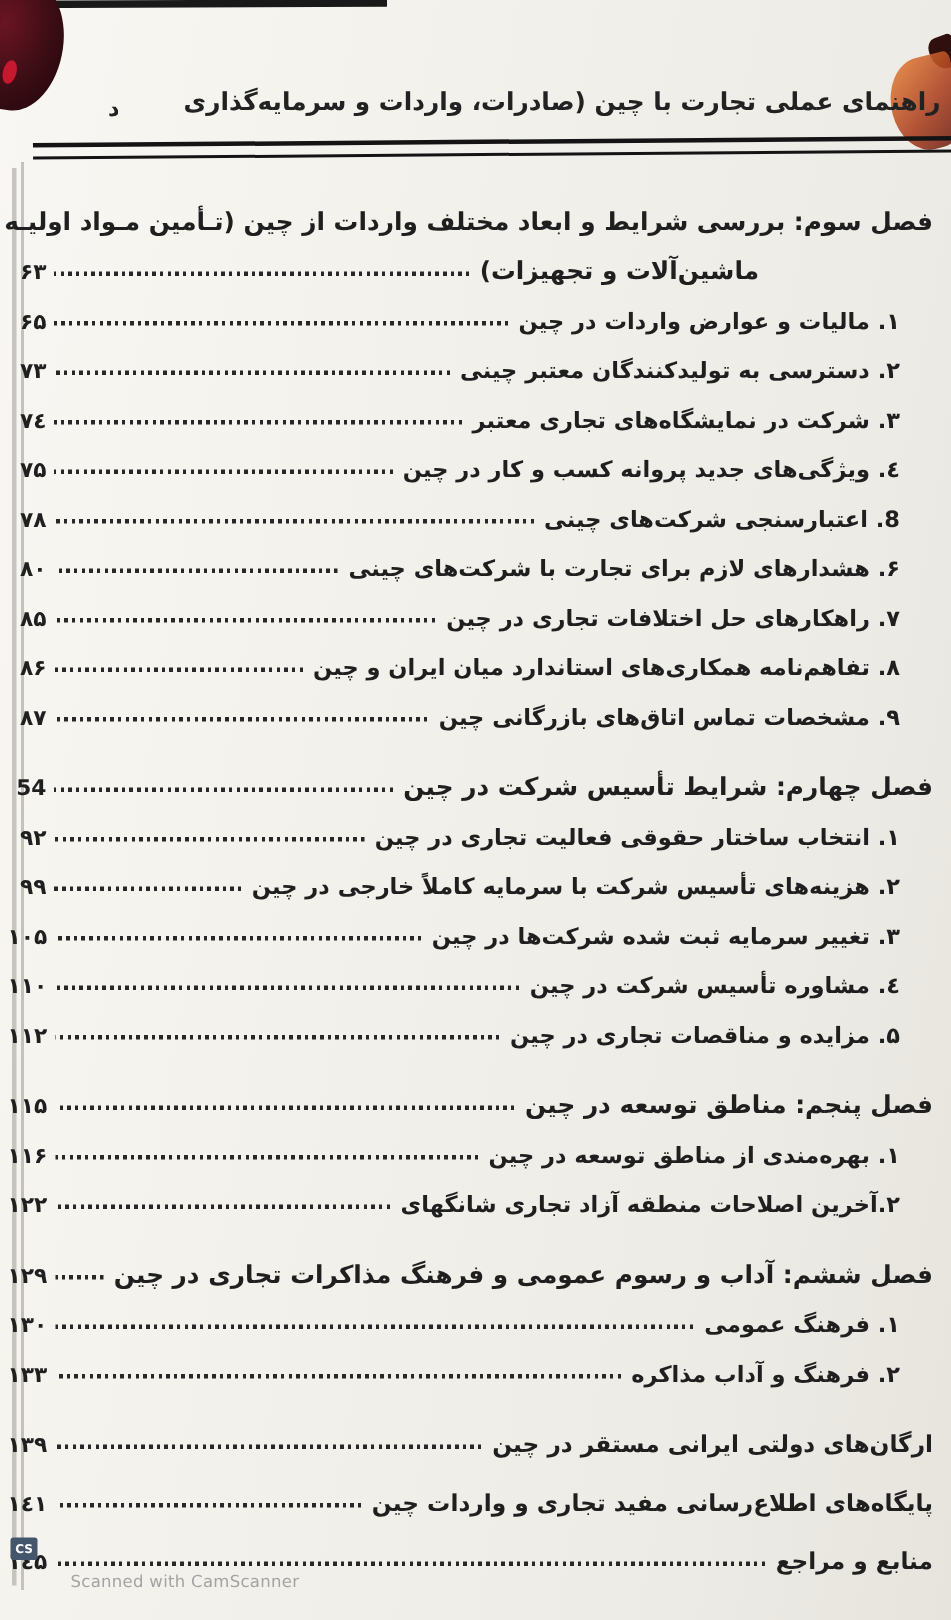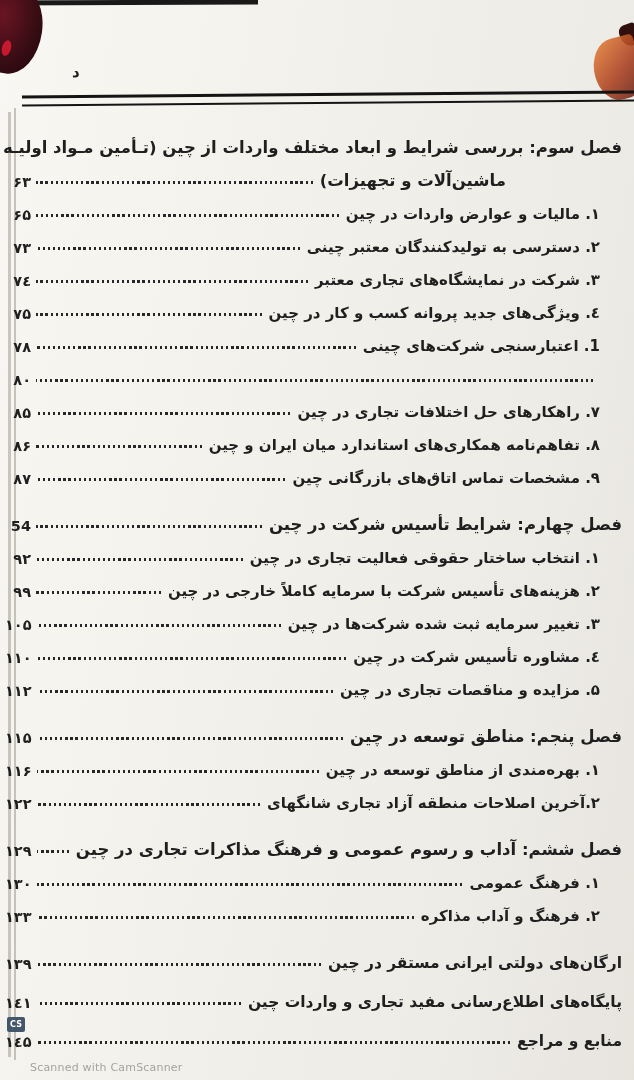--- a/index.html
+++ b/index.html
@@ -50,39 +50,40 @@
   .kind-item{padding-right:22px;}
   .kind-item .entry-text{font-size:15px;}
   .kind-standalone .entry-text{font-size:15.5px;}
   .leader{
     flex:1 1 auto;height:3px;margin:0 7px 6px 5px;min-width:14px;
     background-image:repeating-linear-gradient(to left,#272727 0 2.3px,transparent 2.3px 5.1px);
   }
   .page-num{font-size:14.5px;font-weight:700;min-width:26px;white-space:nowrap;text-align:right;direction:ltr;}
 
   
-  .watermark{position:absolute;left:7px;bottom:6px;display:flex;gap:5px;}
+  .watermark{position:absolute;left:7px;bottom:19px;display:flex;align-items:center;gap:22px;}
   .cs-badge{width:18px;height:15px;background:#44566b;color:#fff;font-size:8px;font-weight:700;
     display:flex;align-items:center;justify-content:center;border-radius:2px;}
   .wm-text{font-size:11px;color:#a3a3a3;letter-spacing:.2px;margin-top:44px;}
 </style>
 </head>
 <body>
 
 <div class="page">
 
   <div class="top-dark-bar"></div>
   <div class="spine-blob"></div>
   <div class="spine-accent"></div>
   <div class="edge-line-outer"></div>
   <div class="edge-line-inner"></div>
   <div class="corner-curl-tip"></div>
   <div class="corner-curl"></div>
 
   <div class="header">
+    <div class="header-title">راهنمای عملی تجارت با چین (صادرات، واردات و سرمایه‌گذاری</div>
     <div class="page-marker">د</div>
   </div>
   <div class="rule"></div>
 
   <div class="toc" id="toc">
       <div class="toc-row kind-chapter no-page">
         <span class="entry-text">فصل سوم: بررسی شرایط و ابعاد مختلف واردات از چین (تـأمین مـواد اولیـه</span>
       </div>
       <div class="toc-row kind-chapter-cont">
         <span class="entry-text">ماشین‌آلات و تجهیزات) </span>
@@ -103,25 +104,26 @@
         <span class="entry-text">۳. شرکت در نمایشگاه‌های تجاری معتبر</span>
         <span class="leader"></span>
         <span class="page-num">٧٤</span>
       </div>
       <div class="toc-row kind-item">
         <span class="entry-text">٤. ویژگی‌های جدید پروانه کسب و کار در چین</span>
         <span class="leader"></span>
         <span class="page-num">۷۵</span>
       </div>
       <div class="toc-row kind-item">
-        <span class="entry-text">1. اعتبارسنجی شرکت‌های چینی</span>
+        <span class="entry-text">8. اعتبارسنجی شرکت‌های چینی</span>
         <span class="leader"></span>
         <span class="page-num">۷۸</span>
       </div>
       <div class="toc-row kind-item">
+        <span class="entry-text">۶. هشدارهای لازم برای تجارت با شرکت‌های چینی</span>
         <span class="leader"></span>
         <span class="page-num">۸۰</span>
       </div>
       <div class="toc-row kind-item">
         <span class="entry-text">۷. راهکارهای حل اختلافات تجاری در چین</span>
         <span class="leader"></span>
         <span class="page-num">۸۵</span>
       </div>
       <div class="toc-row kind-item">
         <span class="entry-text">۸. تفاهم‌نامه همکاری‌های استاندارد میان ایران و چین</span>

